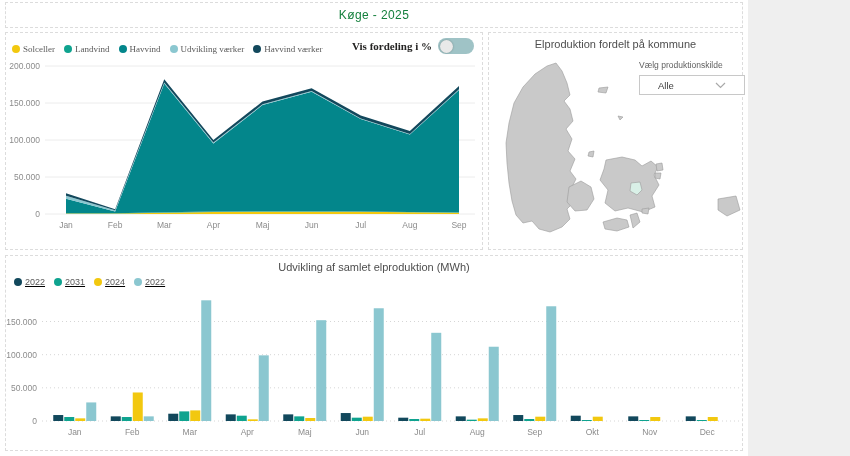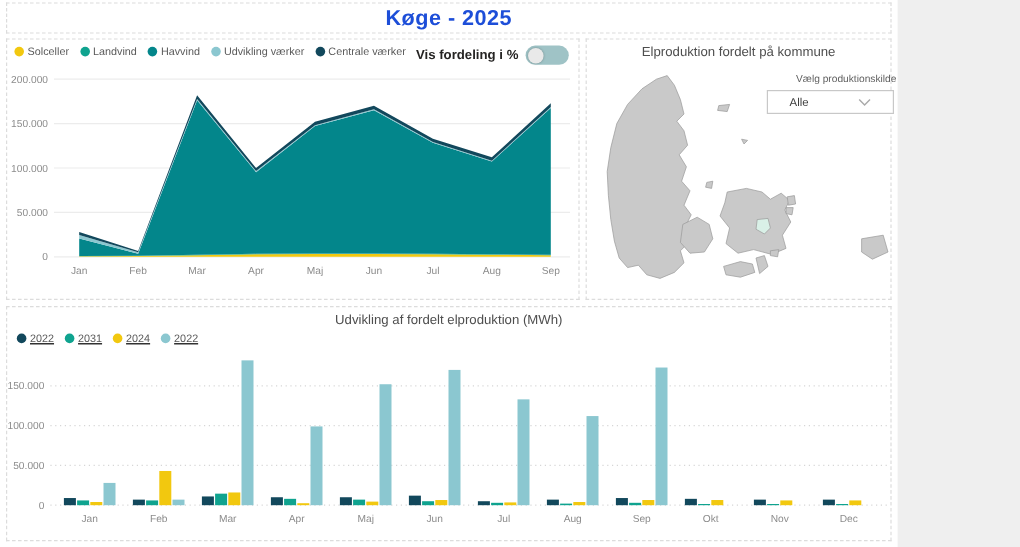--- a/index.html
+++ b/index.html
@@ -4,38 +4,38 @@
 <style>
   html,body{margin:0;padding:0;}
   body{
     width:850px;height:456px;position:relative;overflow:hidden;
     background:#efefef;
     font-family:"Liberation Sans", sans-serif;
   }
   .canvas{position:absolute;left:0;top:0;width:748px;height:456px;background:#ffffff;}
   .panel{position:absolute;background:#fff;border:1px dashed #dcdcdc;box-sizing:border-box;}
   .title-panel{left:5px;top:2px;width:738px;height:26px;display:flex;align-items:center;justify-content:center;}
-  .page-title{font-size:18px;font-weight:700;color:#1d4ed8;letter-spacing:.4px;margin:0;}
+  .page-title{font-size:12px;font-weight:400;color:#15803d;letter-spacing:.4px;margin:0;}
   .left-panel{left:5px;top:32px;width:478px;height:218px;}
   .right-panel{left:488px;top:32px;width:255px;height:218px;}
   .bottom-panel{left:5px;top:255px;width:738px;height:196px;}
   .panel-title{text-align:center;font-size:11px;color:#4e4e4e;padding-top:5px;}
-  .legend-row{display:flex;justify-content:space-between;align-items:flex-start;padding:5px 8px 0 6px;}
+  .legend-row{display:flex;justify-content:space-between;align-items:flex-end;padding:5px 8px 0 6px;font-family:Liberation Serif, serif;}
   .legend{display:flex;gap:9px;align-items:center;font-size:9px;color:#5a5a5a;white-space:nowrap;}
   .legend-item{display:inline-flex;align-items:center;gap:3px;cursor:pointer;}
   .dot{width:8px;height:8px;border-radius:50%;display:inline-block;flex:none;}
   .toggle-wrap{display:flex;align-items:center;gap:6px;}
   .toggle-label{font-size:11px;font-weight:bold;color:#252423;}
   .toggle{width:36px;height:16px;border-radius:9px;position:relative;cursor:pointer;}
   .knob{width:13px;height:13px;border-radius:50%;position:absolute;left:2px;top:1.5px;box-shadow:0 0 2px rgba(0,0,0,.3);}
   #area-chart{display:block;margin:2px 0 0 3px;}
   #bar-chart{display:block;margin:2px 0 0 0;}
   svg text.tick{font-size:8.5px;fill:#8c8c8c;font-family:"Liberation Sans", sans-serif;}
   .trend-legend-wrap{padding:4px 0 0 8px;text-decoration:underline;}
-  .dd-block{position:absolute;left:150px;top:27px;width:108px;text-align:right;}
+  .dd-block{position:absolute;left:150px;top:27px;width:108px;}
   .dd-label{font-size:8.5px;color:#5f5f5f;margin-bottom:5px;}
   .dropdown{width:106px;height:20px;border:1px solid #c8c8c8;background:#fff;box-sizing:border-box;
     display:flex;align-items:center;justify-content:space-between;padding:0 18px;
     font-size:9.5px;color:#3c3c3c;cursor:pointer;}
   .map-svg{position:absolute;left:7px;top:28px;}
   .muni{stroke-width:.6;}
   .borders{fill:none;stroke-width:.5;}
 </style>
 </head>
 <body>
@@ -60,21 +60,21 @@
           <span class="legend-item">
             <span class="dot" style="background: rgb(3, 134, 139);"></span>
             <span>Havvind</span>
           </span>
           <span class="legend-item">
             <span class="dot" style="background: rgb(139, 199, 208);"></span>
             <span>Udvikling værker</span>
           </span>
           <span class="legend-item">
             <span class="dot" style="background: rgb(18, 72, 92);"></span>
-            <span>Centrale værker</span>
+            <span>Havvind værker</span>
           </span>
         </div>
       <div class="toggle-wrap">
         <span class="toggle-label">Vis fordeling i %</span>
         <div class="toggle" style="background: rgb(159, 195, 198);">
           <div class="knob" style="background: rgb(233, 233, 233);"></div>
         </div>
       </div>
     </div>
     <svg id="area-chart" width="470" height="178" viewBox="0 0 470 178">
@@ -160,21 +160,21 @@
         <path d="M126 96 L128 120 L119 150"></path>
         <path d="M139 99 L138 120"></path>
         <path d="M146 105 L144 121"></path>
         <path d="M112 129 L134 130"></path>
         <path d="M156 135 L141 134"></path>
       </g>
     </svg>
   </div>
 
   <div class="panel bottom-panel">
-    <div class="panel-title">Udvikling af fordelt elproduktion (MWh)</div>
+    <div class="panel-title">Udvikling af samlet elproduktion (MWh)</div>
     <div class="trend-legend-wrap">
       <div class="legend" id="trend-legend">
           <span class="legend-item">
             <span class="dot" style="background: rgb(18, 72, 92);"></span>
             <span>2022</span>
           </span>
           <span class="legend-item">
             <span class="dot" style="background: rgb(15, 163, 143);"></span>
             <span>2031</span>
           </span>

